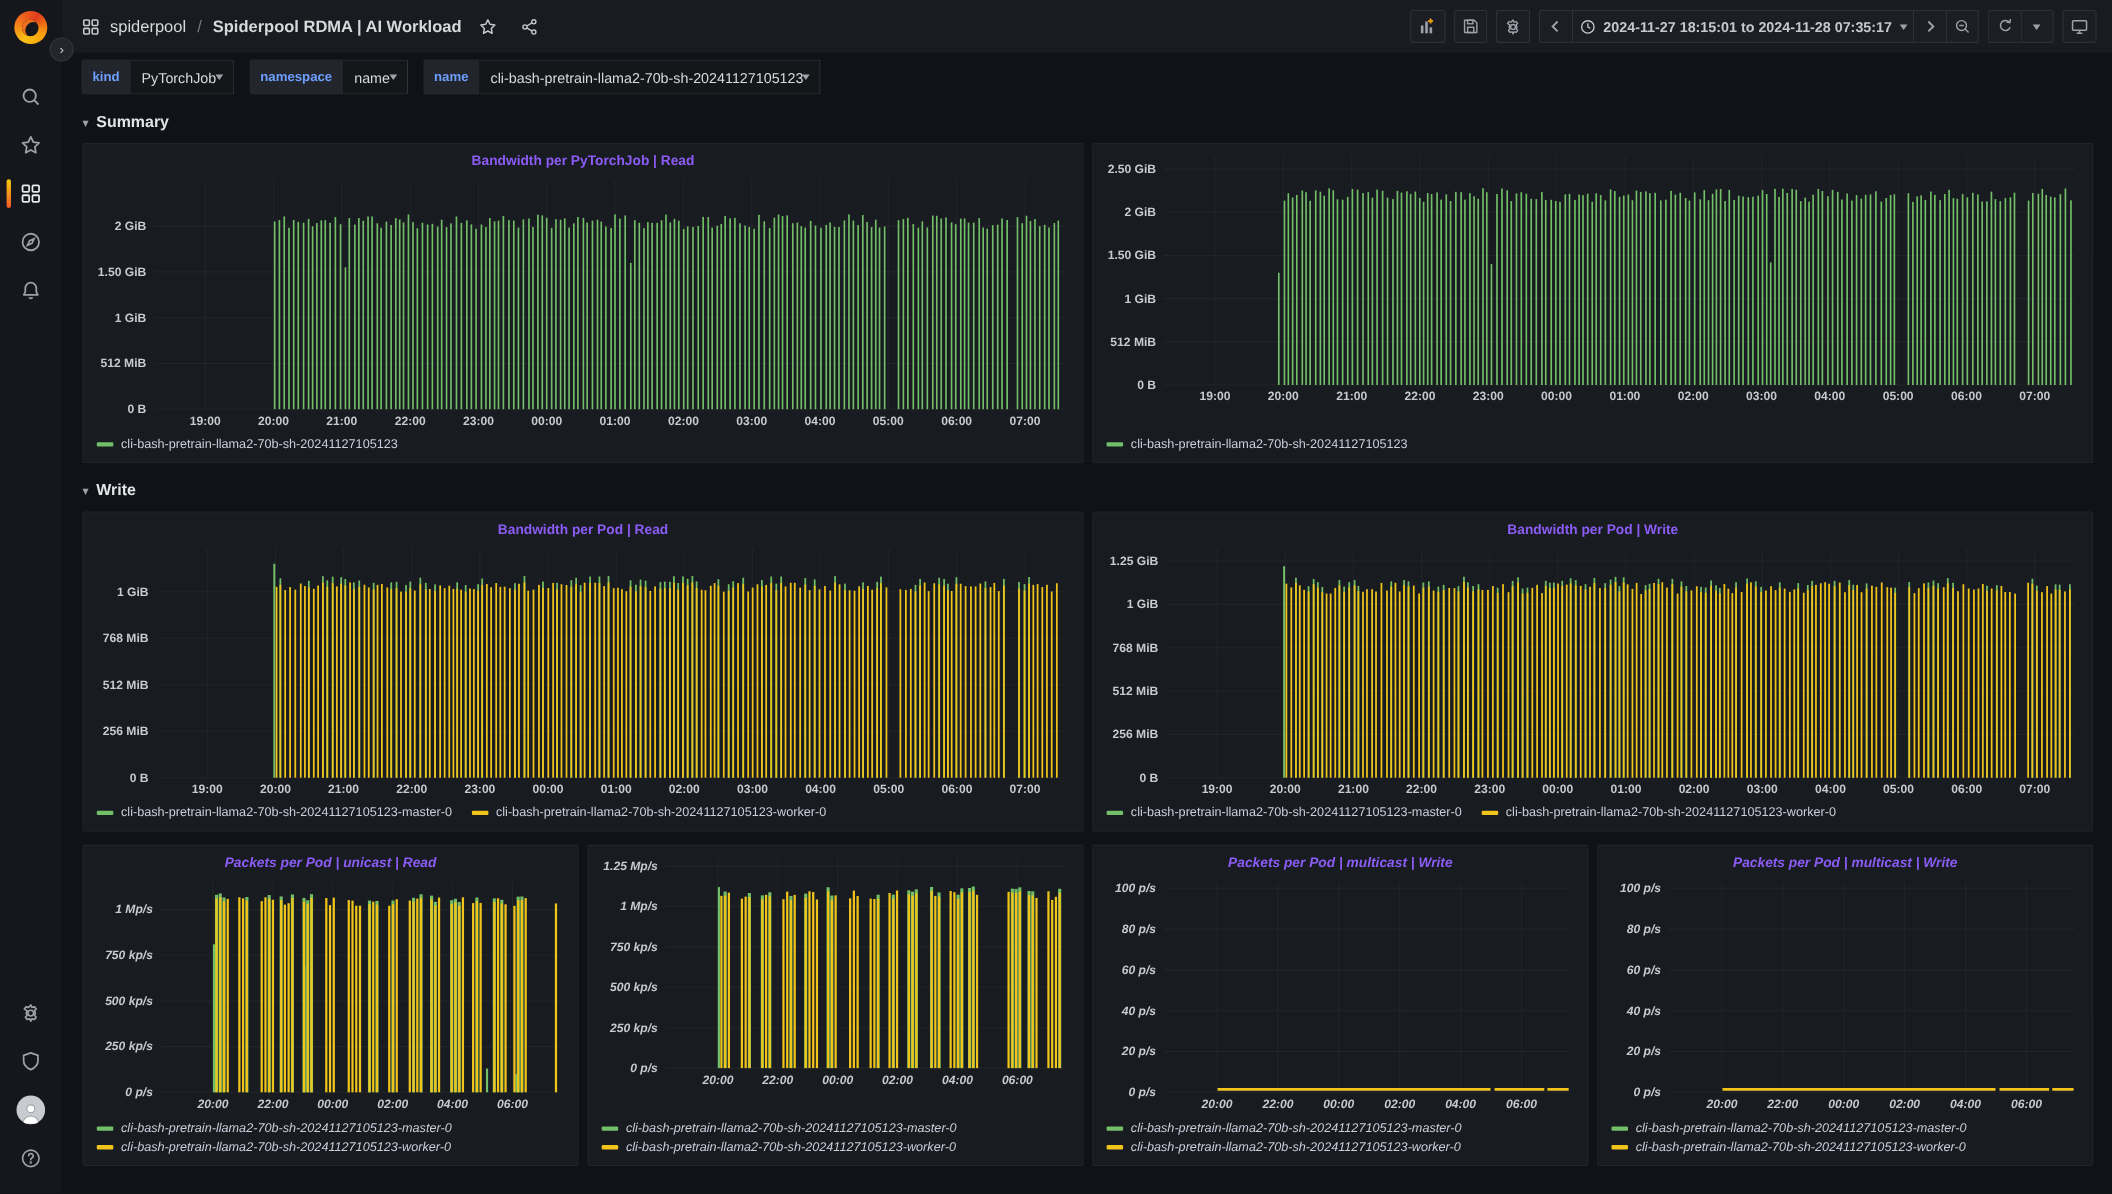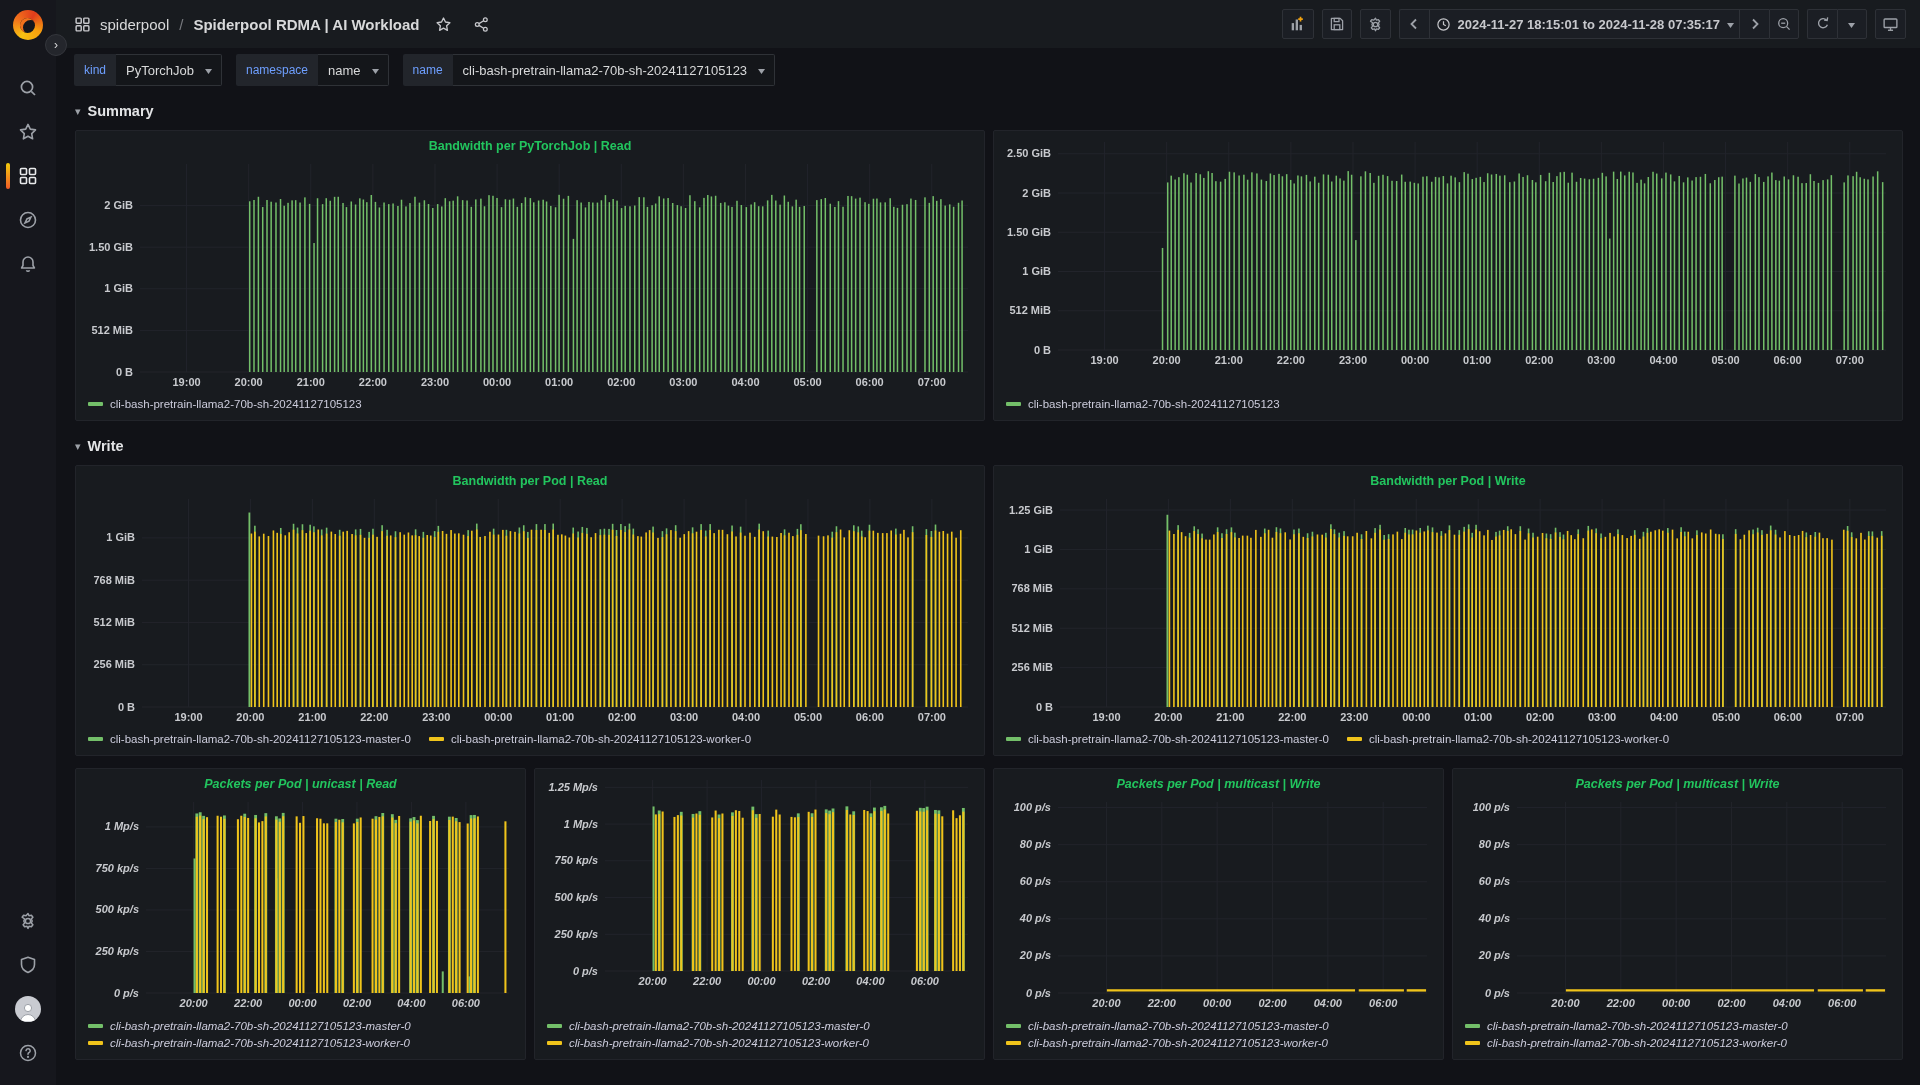--- a/index.html
+++ b/index.html
@@ -30,35 +30,35 @@
   .btn-group { display:flex; align-items:stretch; }
   .btn-group .tool-btn { border-radius:0; border-right-width:0; }
   .btn-group .tool-btn:first-child { border-radius:2px 0 0 2px; }
   .btn-group .tool-btn:last-child { border-radius:0 2px 2px 0; border-right-width:1px; }
   .time-label { color:#c7c8cc; font-weight:700; font-size:13px; margin:0 8px 0 7px; white-space:nowrap; }
   .caret { font-size:10px; color:#9da1a8; transform:scaleX(1.4); }
 
   
   .submenu { height:44px; display:flex; align-items:center; gap:14px; padding:0 18px; flex-shrink:0; }
   .var-group { display:flex; align-items:stretch; height:32px; }
-  .var-label { background:#22252b; color:#6e9fff; font-size:12px; font-weight:400; display:flex; align-items:center; padding:0 10px; border-radius:2px 0 0 2px; }
-  .var-value { background:#14161a; border:1px solid #2f3237; border-left:none; color:#d8d9da; font-size:13px; display:flex; align-items:center; gap:12px; padding:0 10px; border-radius:0 2px 2px 0; cursor:pointer; white-space:nowrap; }
+  .var-label { background:#22252b; color:#6e9fff; font-size:12px; font-weight:700; display:flex; align-items:center; padding:0 10px; border-radius:2px 0 0 2px; }
+  .var-value { background:#14161a; border:1px solid #2f3237; border-left:none; color:#d8d9da; font-size:13px; display:flex; align-items:center; gap:0; padding:0 10px; border-radius:0 2px 2px 0; cursor:pointer; white-space:nowrap; }
 
   
   .content { flex:1; padding:4px 17px 10px 19px; overflow:hidden; }
   .section-header { display:flex; align-items:center; gap:7px; height:26px; margin:2px 0 6px 0; cursor:pointer; }
   .section-header .chev { color:#9da1a8; font-size:11px; }
   .section-header .sec-title { font-size:14.5px; font-weight:700; color:#e3e4e6; }
   .row { display:flex; gap:8px; }
   .panel { background:#181b1f; border:1px solid #22242a; border-radius:2px; display:flex; flex-direction:column; padding:5px 6px 4px 6px; min-width:0; }
   .row-tall .panel { height:291px; }
   .row-short .panel { height:292px; }
   .panel-half { flex:1; }
   .panel-quarter { flex:1; }
-  .panel-title { text-align:center; font-size:12.5px; font-weight:700; color:#22c55e; height:22px; line-height:20px; cursor:pointer; white-space:nowrap; overflow:hidden; }
+  .panel-title { text-align:center; font-size:12.5px; font-weight:700; color:#8b5cf6; height:22px; line-height:20px; cursor:pointer; white-space:nowrap; overflow:hidden; }
   .chart { flex:1; min-height:0; position:relative; }
   .chart svg { position:absolute; inset:0; }
   .legend { padding:2px 2px 2px 6px; }
   .legend.inline { display:flex; gap:18px; align-items:center; height:24px; }
   .legend.stack { display:flex; flex-direction:column; gap:5px; justify-content:center; min-height:42px; }
   .legend-item { display:flex; align-items:center; gap:7px; font-size:11.5px; color:#ccccdc; cursor:pointer; white-space:nowrap; }
   .legend-swatch { width:15px; height:4px; border-radius:1px; flex-shrink:0; }
 </style>
 </head>
 <body>

